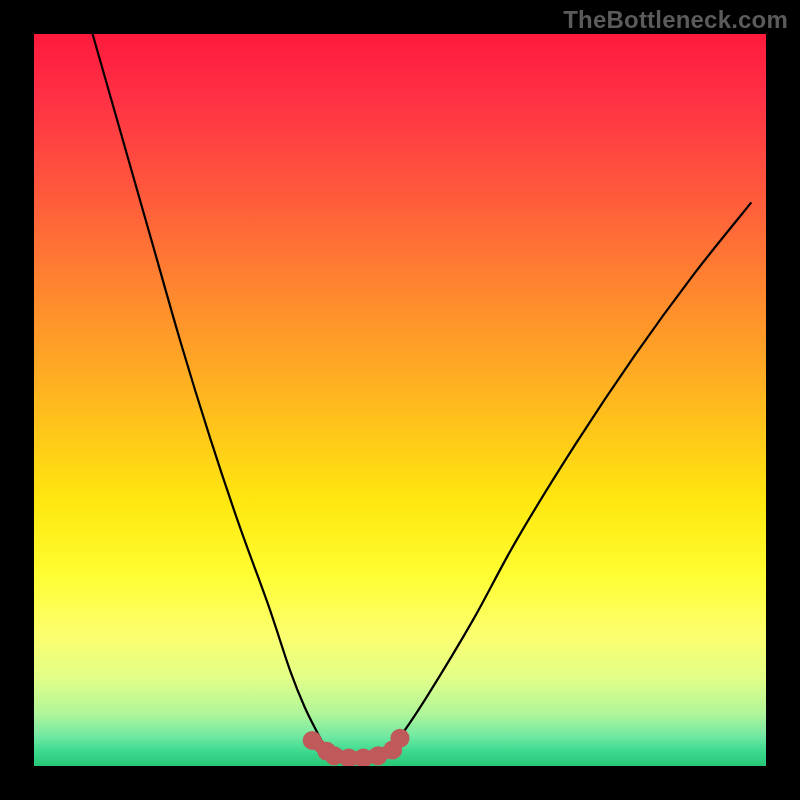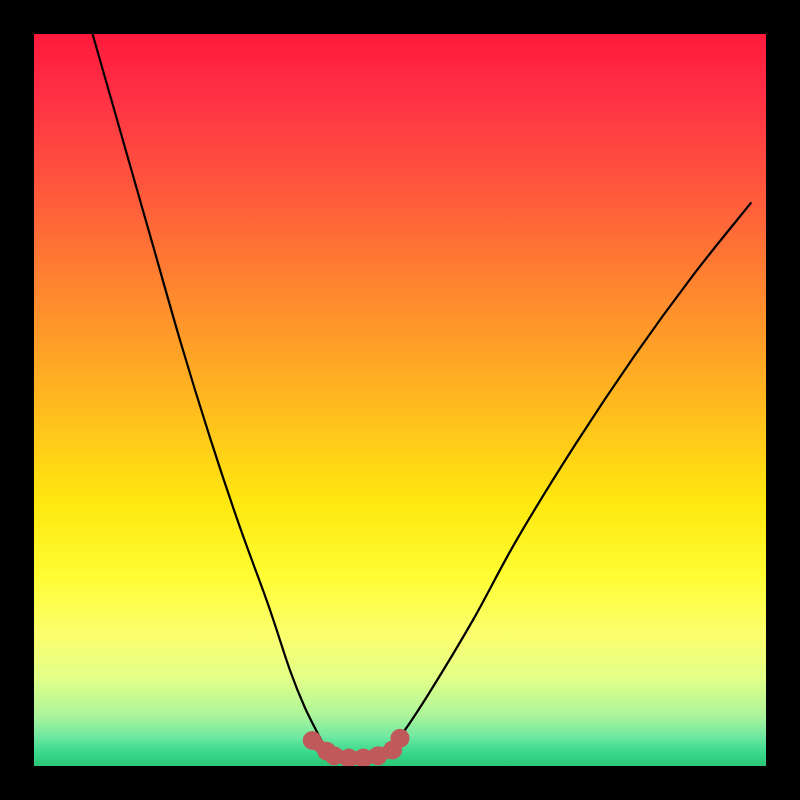--- a/index.html
+++ b/index.html
@@ -62,20 +62,21 @@
     inset: 0;
     width: 732px;
     height: 732px;
   }
 </style>
 </head>
 <body>
 
 <div class="frame">
 
+  <div class="watermark">TheBottleneck.com</div>
 
   <div class="plot">
     <div class="gradient"></div>
 
     <svg class="curve" viewBox="0 0 732 732" preserveAspectRatio="none">
       <path fill="none" stroke="#000" stroke-width="2.2" d="M 58.56,0 C 63.440000000000005,17.080000000000002 78.08,68.32000000000002 87.84,102.48000000000002 C 97.60000000000001,136.64000000000001 107.36,170.80000000000004 117.12,204.96000000000004 C 126.88000000000001,239.12000000000003 136.64000000000001,274.50000000000006 146.4,307.44000000000005 C 156.16,340.38000000000005 165.92000000000002,372.09999999999997 175.68,402.59999999999997 C 185.44,433.09999999999997 195.20000000000002,462.38 204.96,490.44 C 214.72,518.5 225.70000000000002,546.5600000000001 234.24,570.96 C 242.78,595.36 250.1,619.76 256.2,636.84 C 262.29999999999995,653.9200000000001 265.96,662.46 270.84,673.44 C 275.71999999999997,684.4200000000001 281.82,695.4000000000001 285.48,702.72 C 289.14000000000004,710.04 289.14,713.7 292.8,717.36 C 296.46000000000004,721.02 302.56,723.4599999999999 307.44,724.68 C 312.32,725.9 317.2,724.68 322.08,724.68 C 326.96,724.68 331.84000000000003,725.9 336.72,724.68 C 341.6,723.4599999999999 346.48,721.02 351.36,717.36 C 356.24,713.7 358.68,712.48 366,702.72 C 373.32,692.96 383.08000000000004,678.3199999999999 395.28000000000003,658.8 C 407.48,639.28 424.56,611.22 439.2,585.6 C 453.84,559.98 466.04,534.36 483.12,505.08000000000004 C 500.2,475.80000000000007 522.16,440.42 541.68,409.92 C 561.1999999999999,379.42 580.72,350.14 600.24,322.08 C 619.76,294.02 639.2800000000001,267.17999999999995 658.8000000000001,241.55999999999995 C 678.32,215.93999999999994 707.6,180.56 717.36,168.36" id="curve-path"></path>
       <g id="markers">
           <path d="M 278.16,706.38 L 292.8,717.36 L 300.12,721.752 L 314.76,723.948 L 329.40000000000003,723.948 L 344.03999999999996,721.752 L 358.68,715.896 L 366,704.184" fill="none" stroke="#c05a5a" stroke-width="13" stroke-linecap="round" stroke-linejoin="round"></path>
           <circle cx="278.16" cy="706.38" r="9.5" fill="#c05a5a"></circle>
           <circle cx="292.8" cy="717.36" r="9.5" fill="#c05a5a"></circle>

